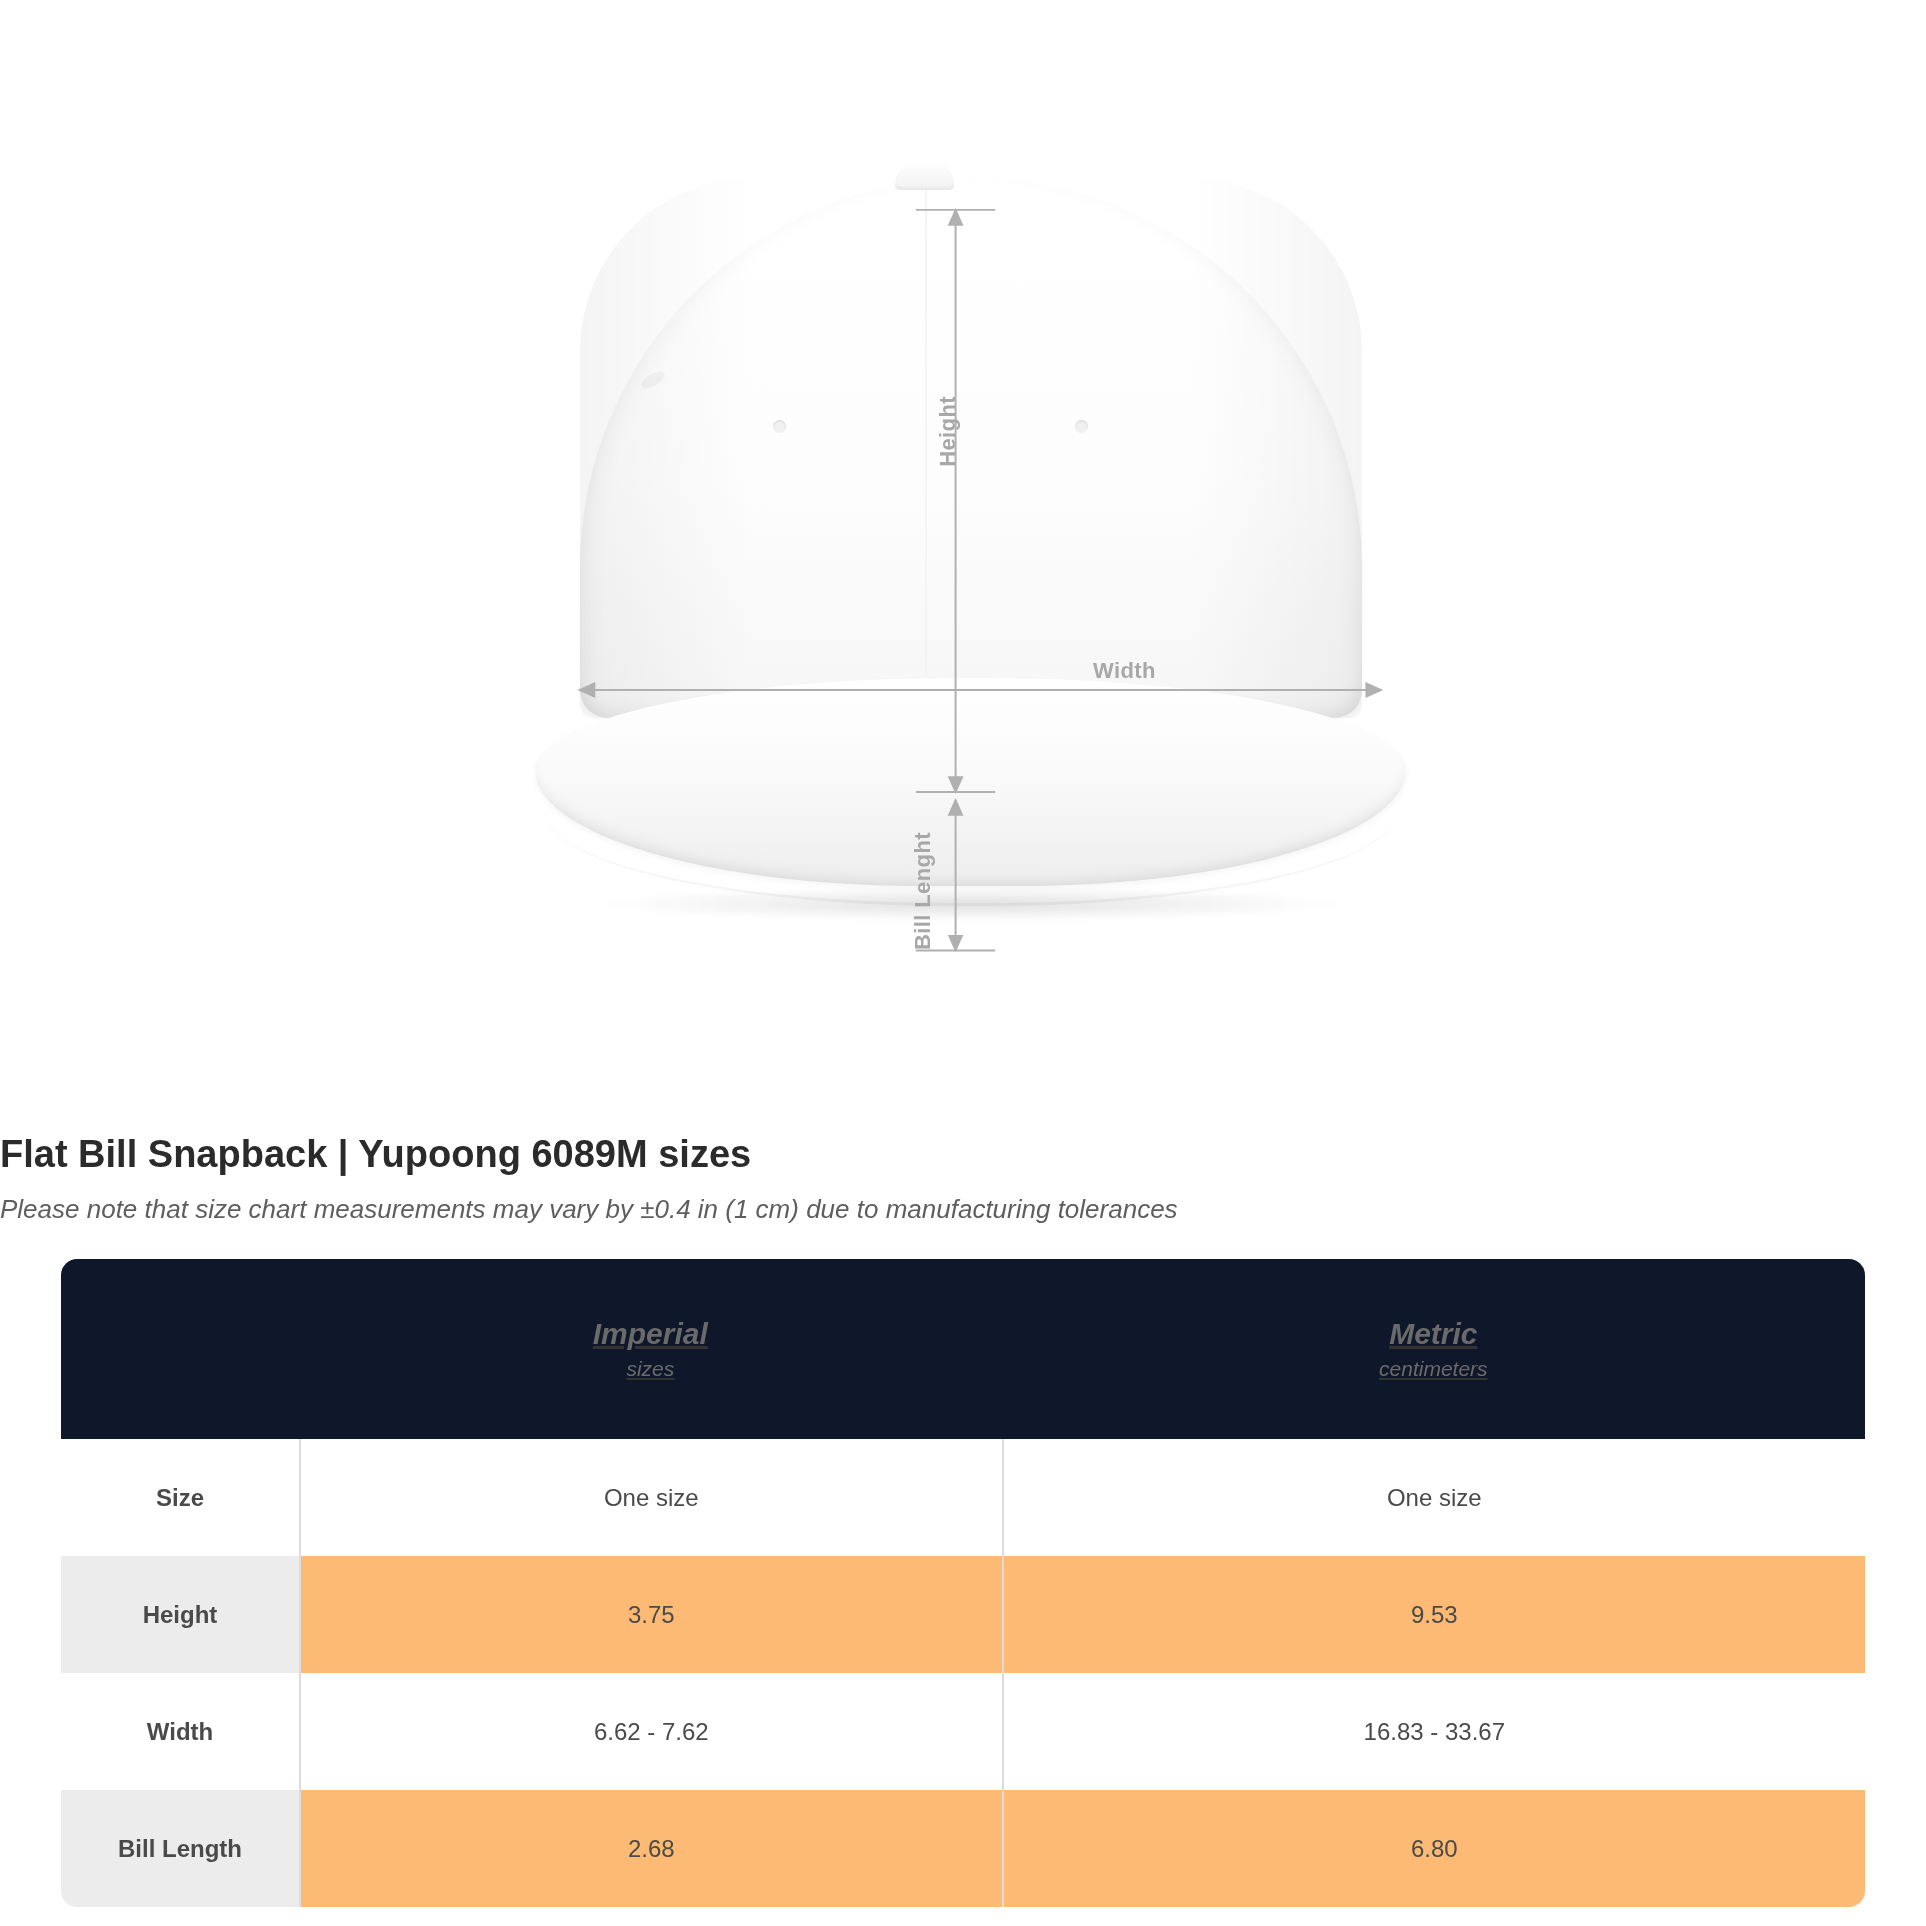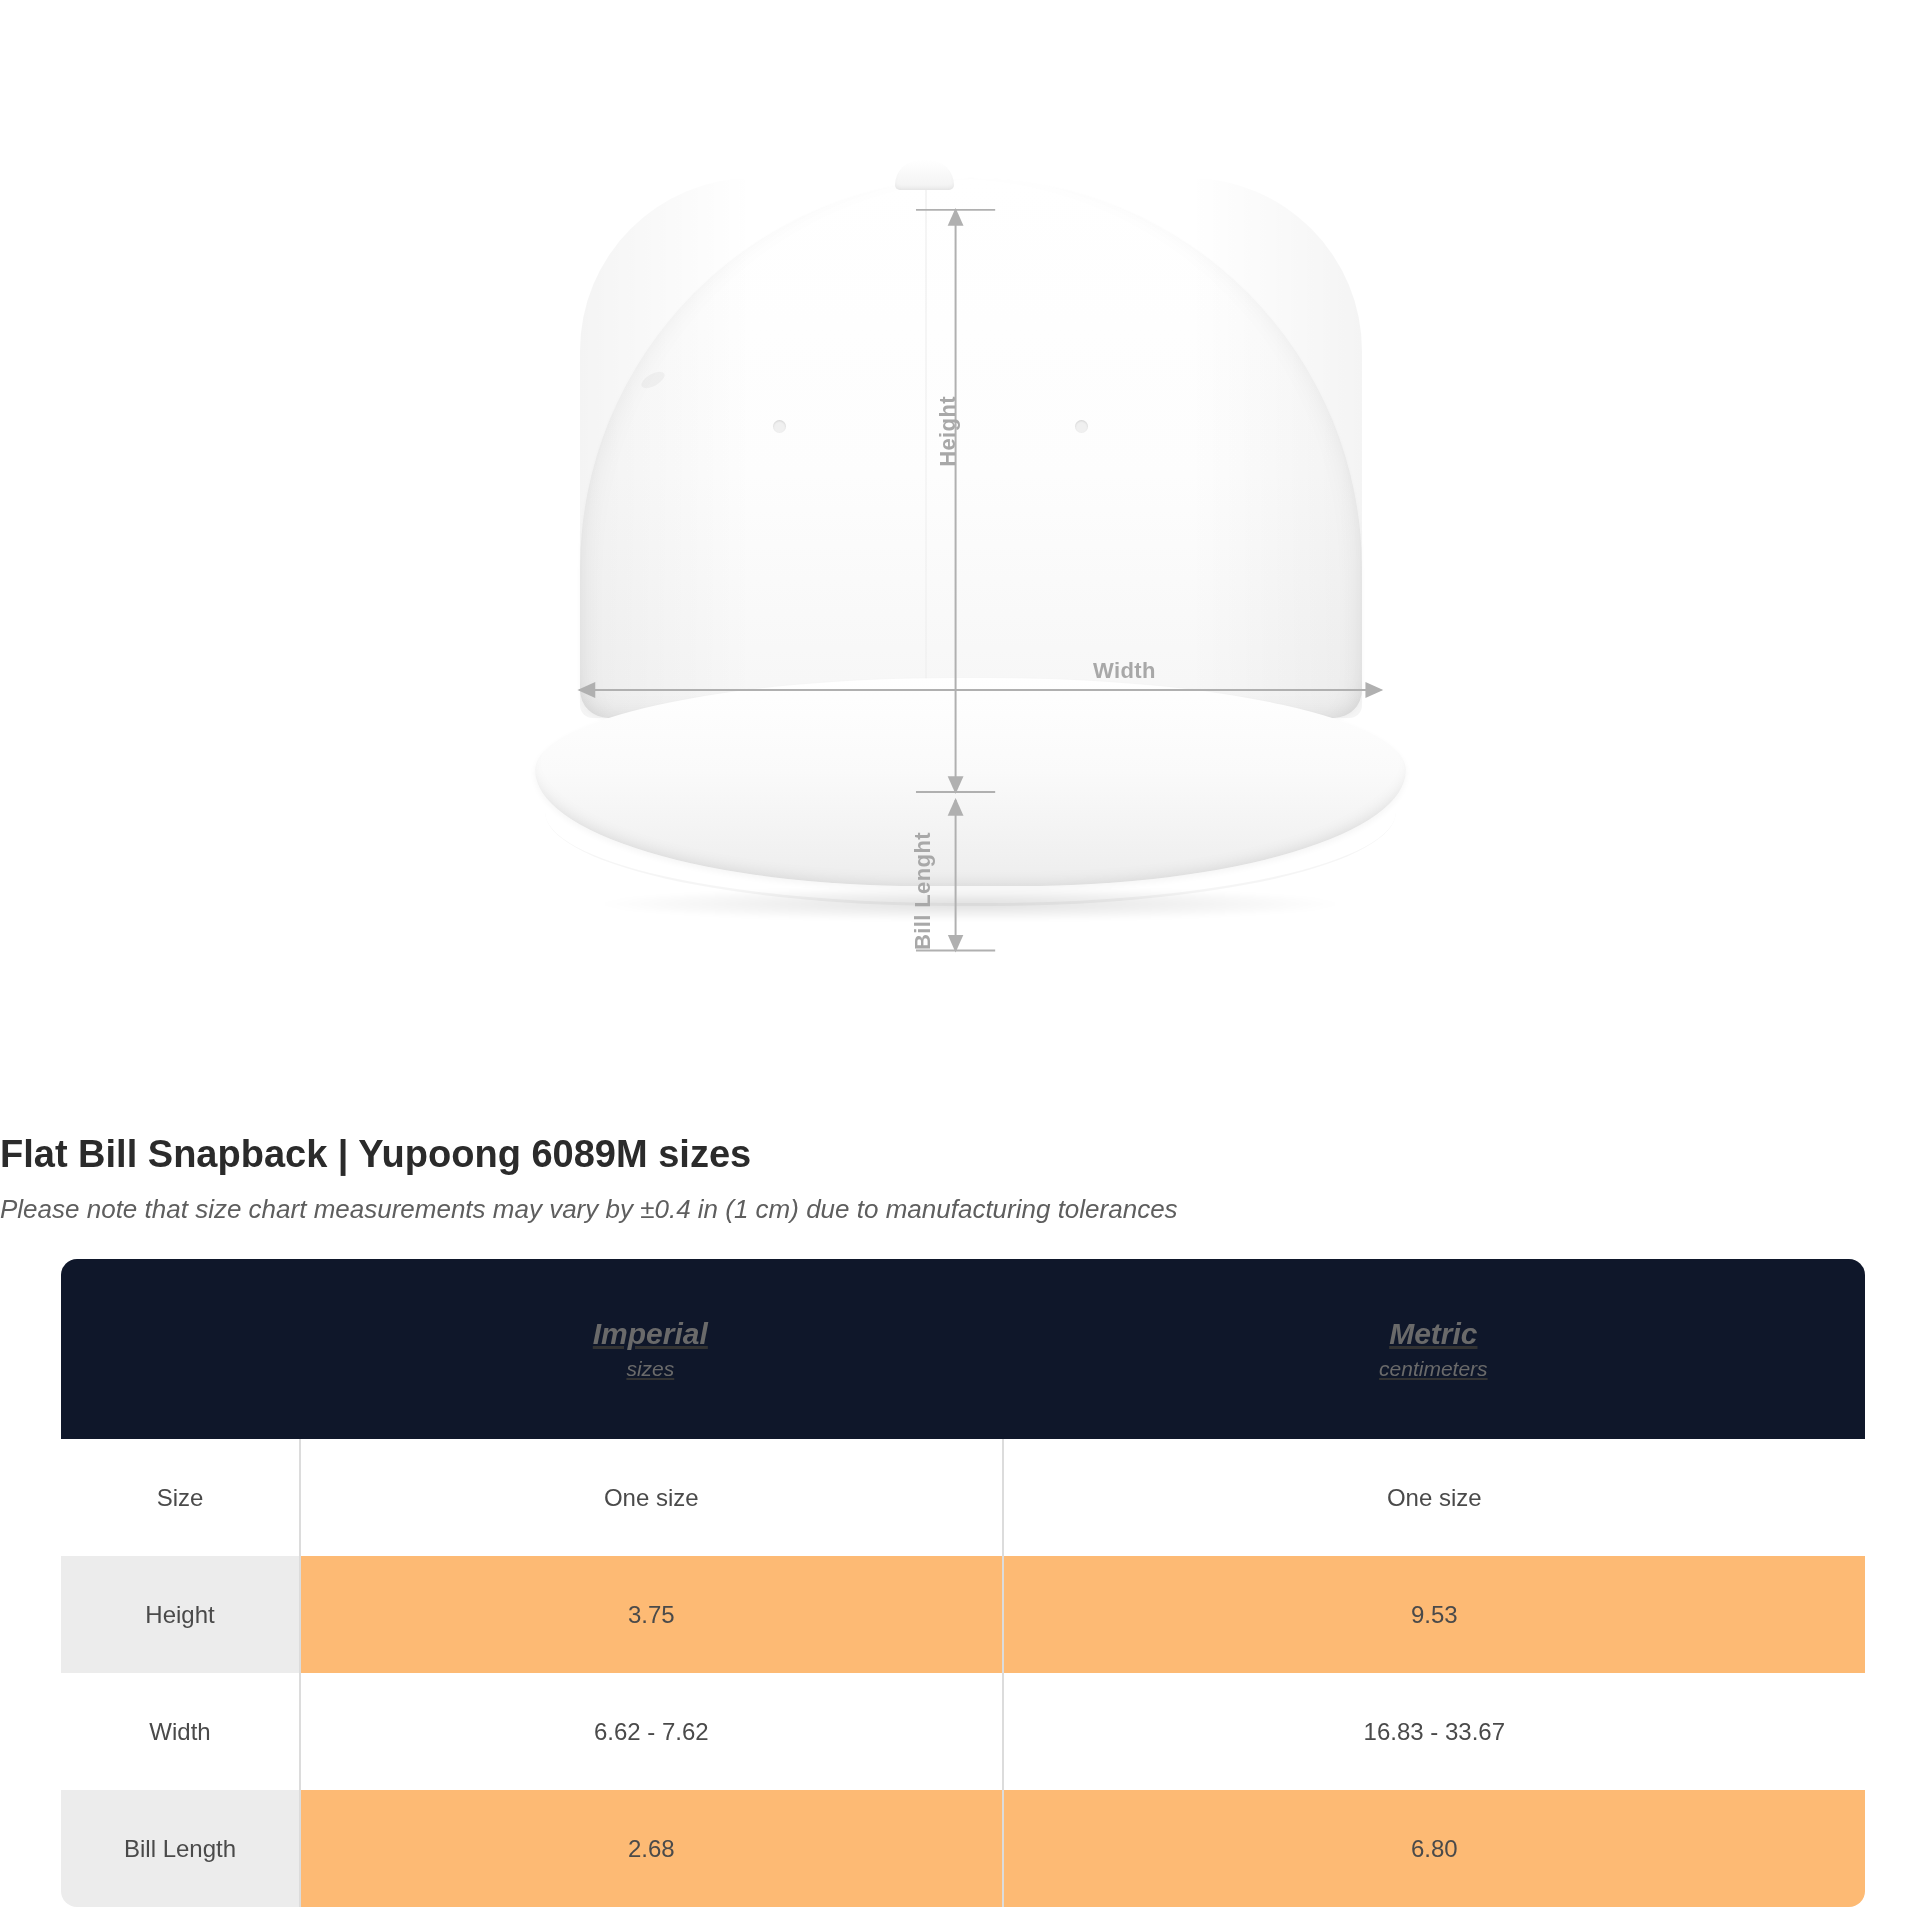--- a/index.html
+++ b/index.html
@@ -243,21 +243,21 @@
   }
 
   .size-table tbody tr { height: 117px; }
   .size-table tbody td {
     text-align: center;
     font-size: 24px;
     color: #4a4a4a;
     vertical-align: middle;
   }
   .size-table tbody td.rowhead {
-    font-weight: normal;
+    font-weight: bold;
     color: #4a4a4a;
     width: 238px;
   }
   tr.zebra td { background: #fdba74; }
   tr.plain td { background: #ffffff; }
 
   tr.zebra td.rowhead { background: #ececec; }
   
   .size-table tbody td.col-imp,
   .size-table tbody td.col-met {

